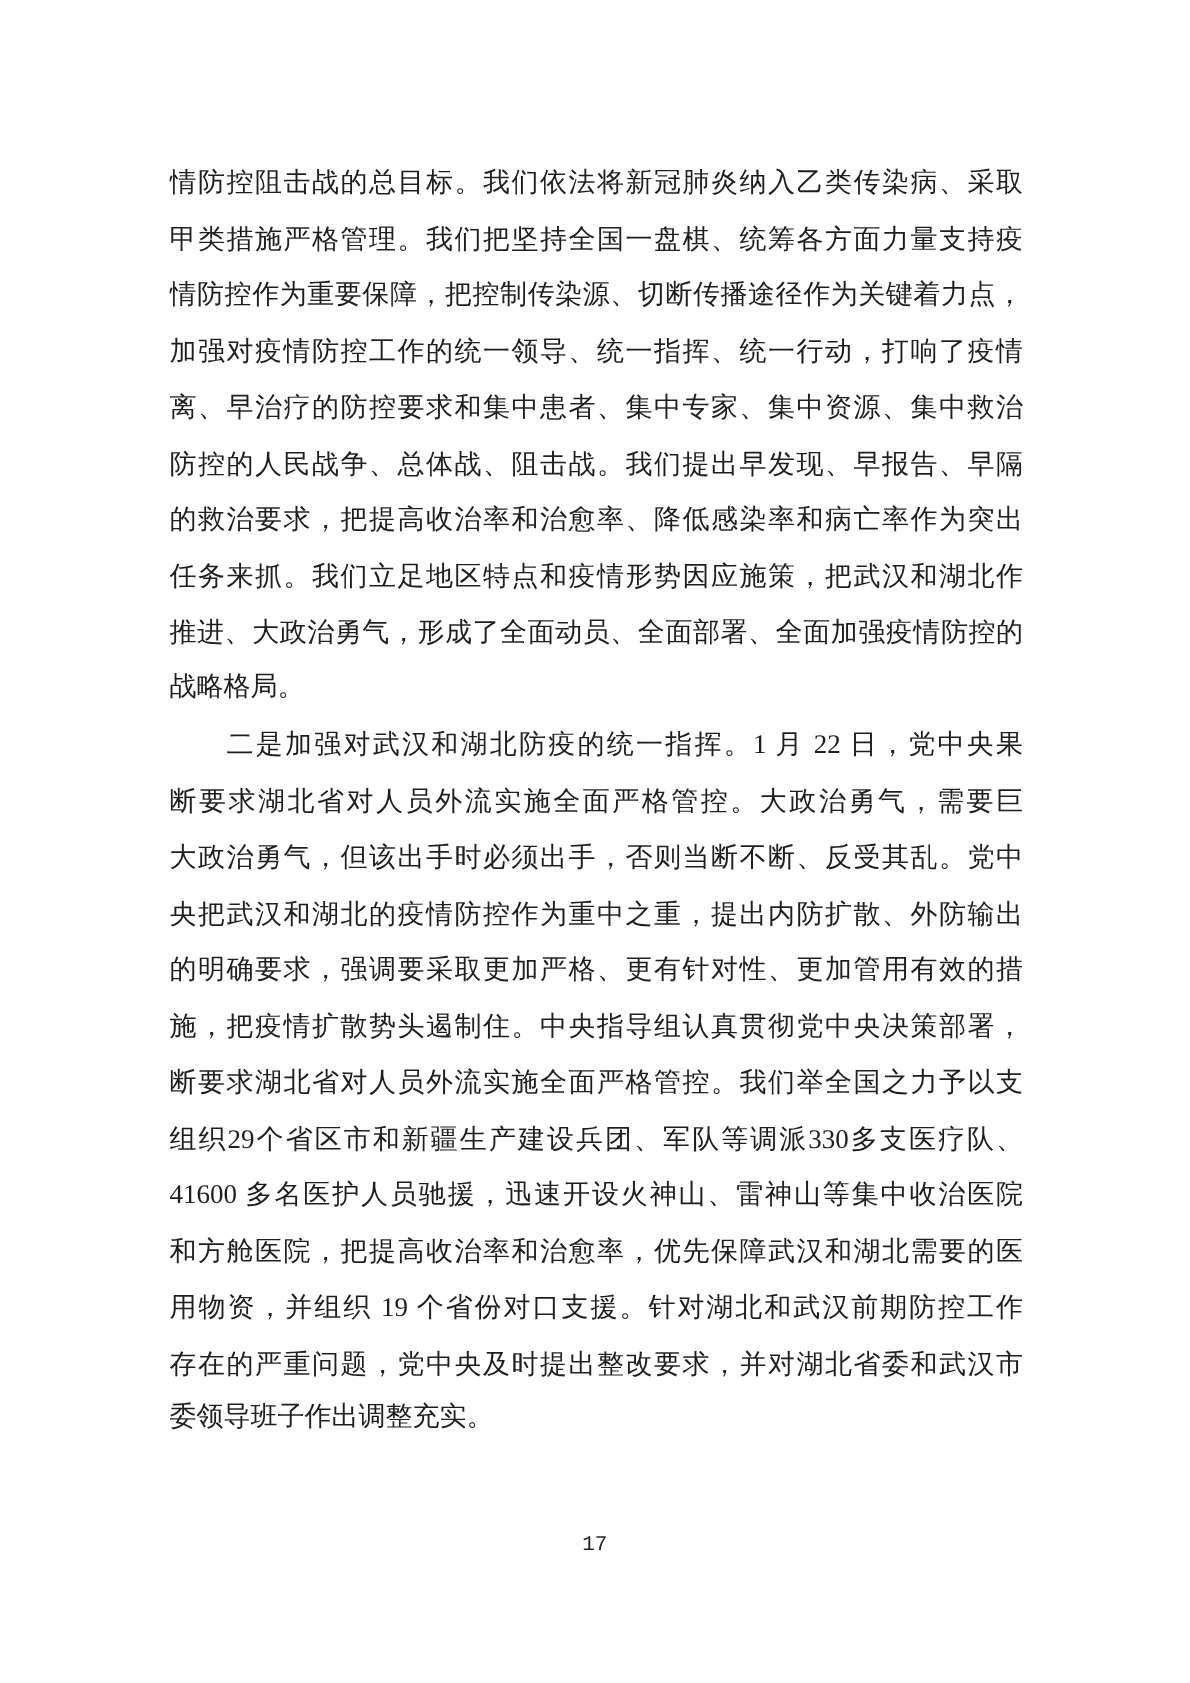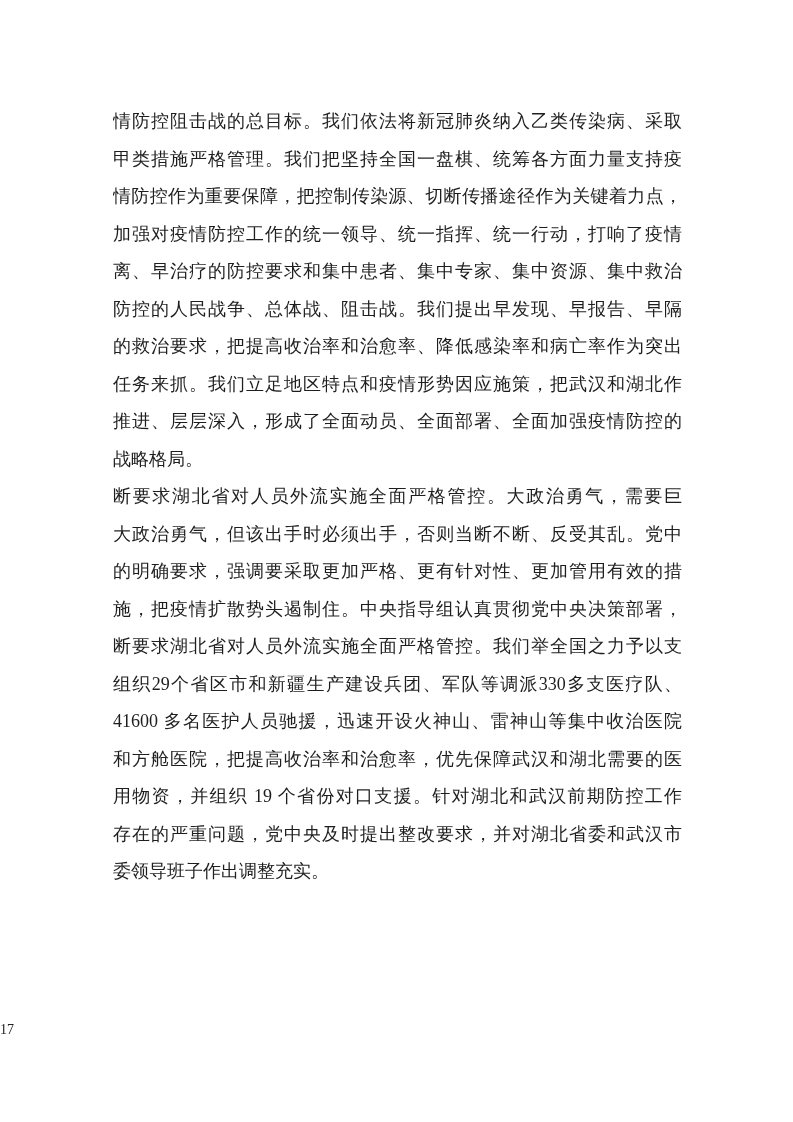--- a/index.html
+++ b/index.html
@@ -30,50 +30,53 @@
     text-align-last: justify;
     text-justify: inter-character;
     overflow: hidden;
     white-space: normal;
   }
   .line.indent {
     text-indent: 38px;
   }
   .line.para-end {
     text-align-last: left;
+    font-family: Liberation Mono, monospace;
   }
   .page-number {
     position: absolute;
     left: 0;
     top: 1020px;
     width: 100%;
-    text-align: left;
+    text-align: center;
     font-size: 14px;
     line-height: 20px;
-    font-family: Liberation Serif, serif;
+    font-family: Liberation Mono, monospace;
     color: #222222;
   }
 </style>
 </head>
 <body>
 
 <div class="page">
   <div class="text-block">
       <div class="line">情防控阻击战的总目标。我们依法将新冠肺炎纳入乙类传染病、采取</div>
       <div class="line">甲类措施严格管理。我们把坚持全国一盘棋、统筹各方面力量支持疫</div>
       <div class="line">情防控作为重要保障，把控制传染源、切断传播途径作为关键着力点，</div>
       <div class="line">加强对疫情防控工作的统一领导、统一指挥、统一行动，打响了疫情</div>
       <div class="line">离、早治疗的防控要求和集中患者、集中专家、集中资源、集中救治</div>
       <div class="line">防控的人民战争、总体战、阻击战。我们提出早发现、早报告、早隔</div>
       <div class="line">的救治要求，把提高收治率和治愈率、降低感染率和病亡率作为突出</div>
       <div class="line">任务来抓。我们立足地区特点和疫情形势因应施策，把武汉和湖北作</div>
-      <div class="line">推进、层层深入，形成了全面动员、全面部署、全面加强疫情防控的</div>
+      <div class="line">推进、大政治勇气，形成了全面动员、全面部署、全面加强疫情防控的</div>
       <div class="line para-end">战略格局。</div>
+      <div class="line indent">二是加强对武汉和湖北防疫的统一指挥。1 月 22 日，党中央果</div>
       <div class="line">断要求湖北省对人员外流实施全面严格管控。大政治勇气，需要巨</div>
       <div class="line">大政治勇气，但该出手时必须出手，否则当断不断、反受其乱。党中</div>
+      <div class="line">央把武汉和湖北的疫情防控作为重中之重，提出内防扩散、外防输出</div>
       <div class="line">的明确要求，强调要采取更加严格、更有针对性、更加管用有效的措</div>
       <div class="line">施，把疫情扩散势头遏制住。中央指导组认真贯彻党中央决策部署，</div>
       <div class="line">断要求湖北省对人员外流实施全面严格管控。我们举全国之力予以支援，</div>
       <div class="line">组织29个省区市和新疆生产建设兵团、军队等调派330多支医疗队、</div>
       <div class="line">41600 多名医护人员驰援，迅速开设火神山、雷神山等集中收治医院</div>
       <div class="line">和方舱医院，把提高收治率和治愈率，优先保障武汉和湖北需要的医</div>
       <div class="line">用物资，并组织 19 个省份对口支援。针对湖北和武汉前期防控工作</div>
       <div class="line">存在的严重问题，党中央及时提出整改要求，并对湖北省委和武汉市</div>
       <div class="line para-end">委领导班子作出调整充实。</div>
     </div>

